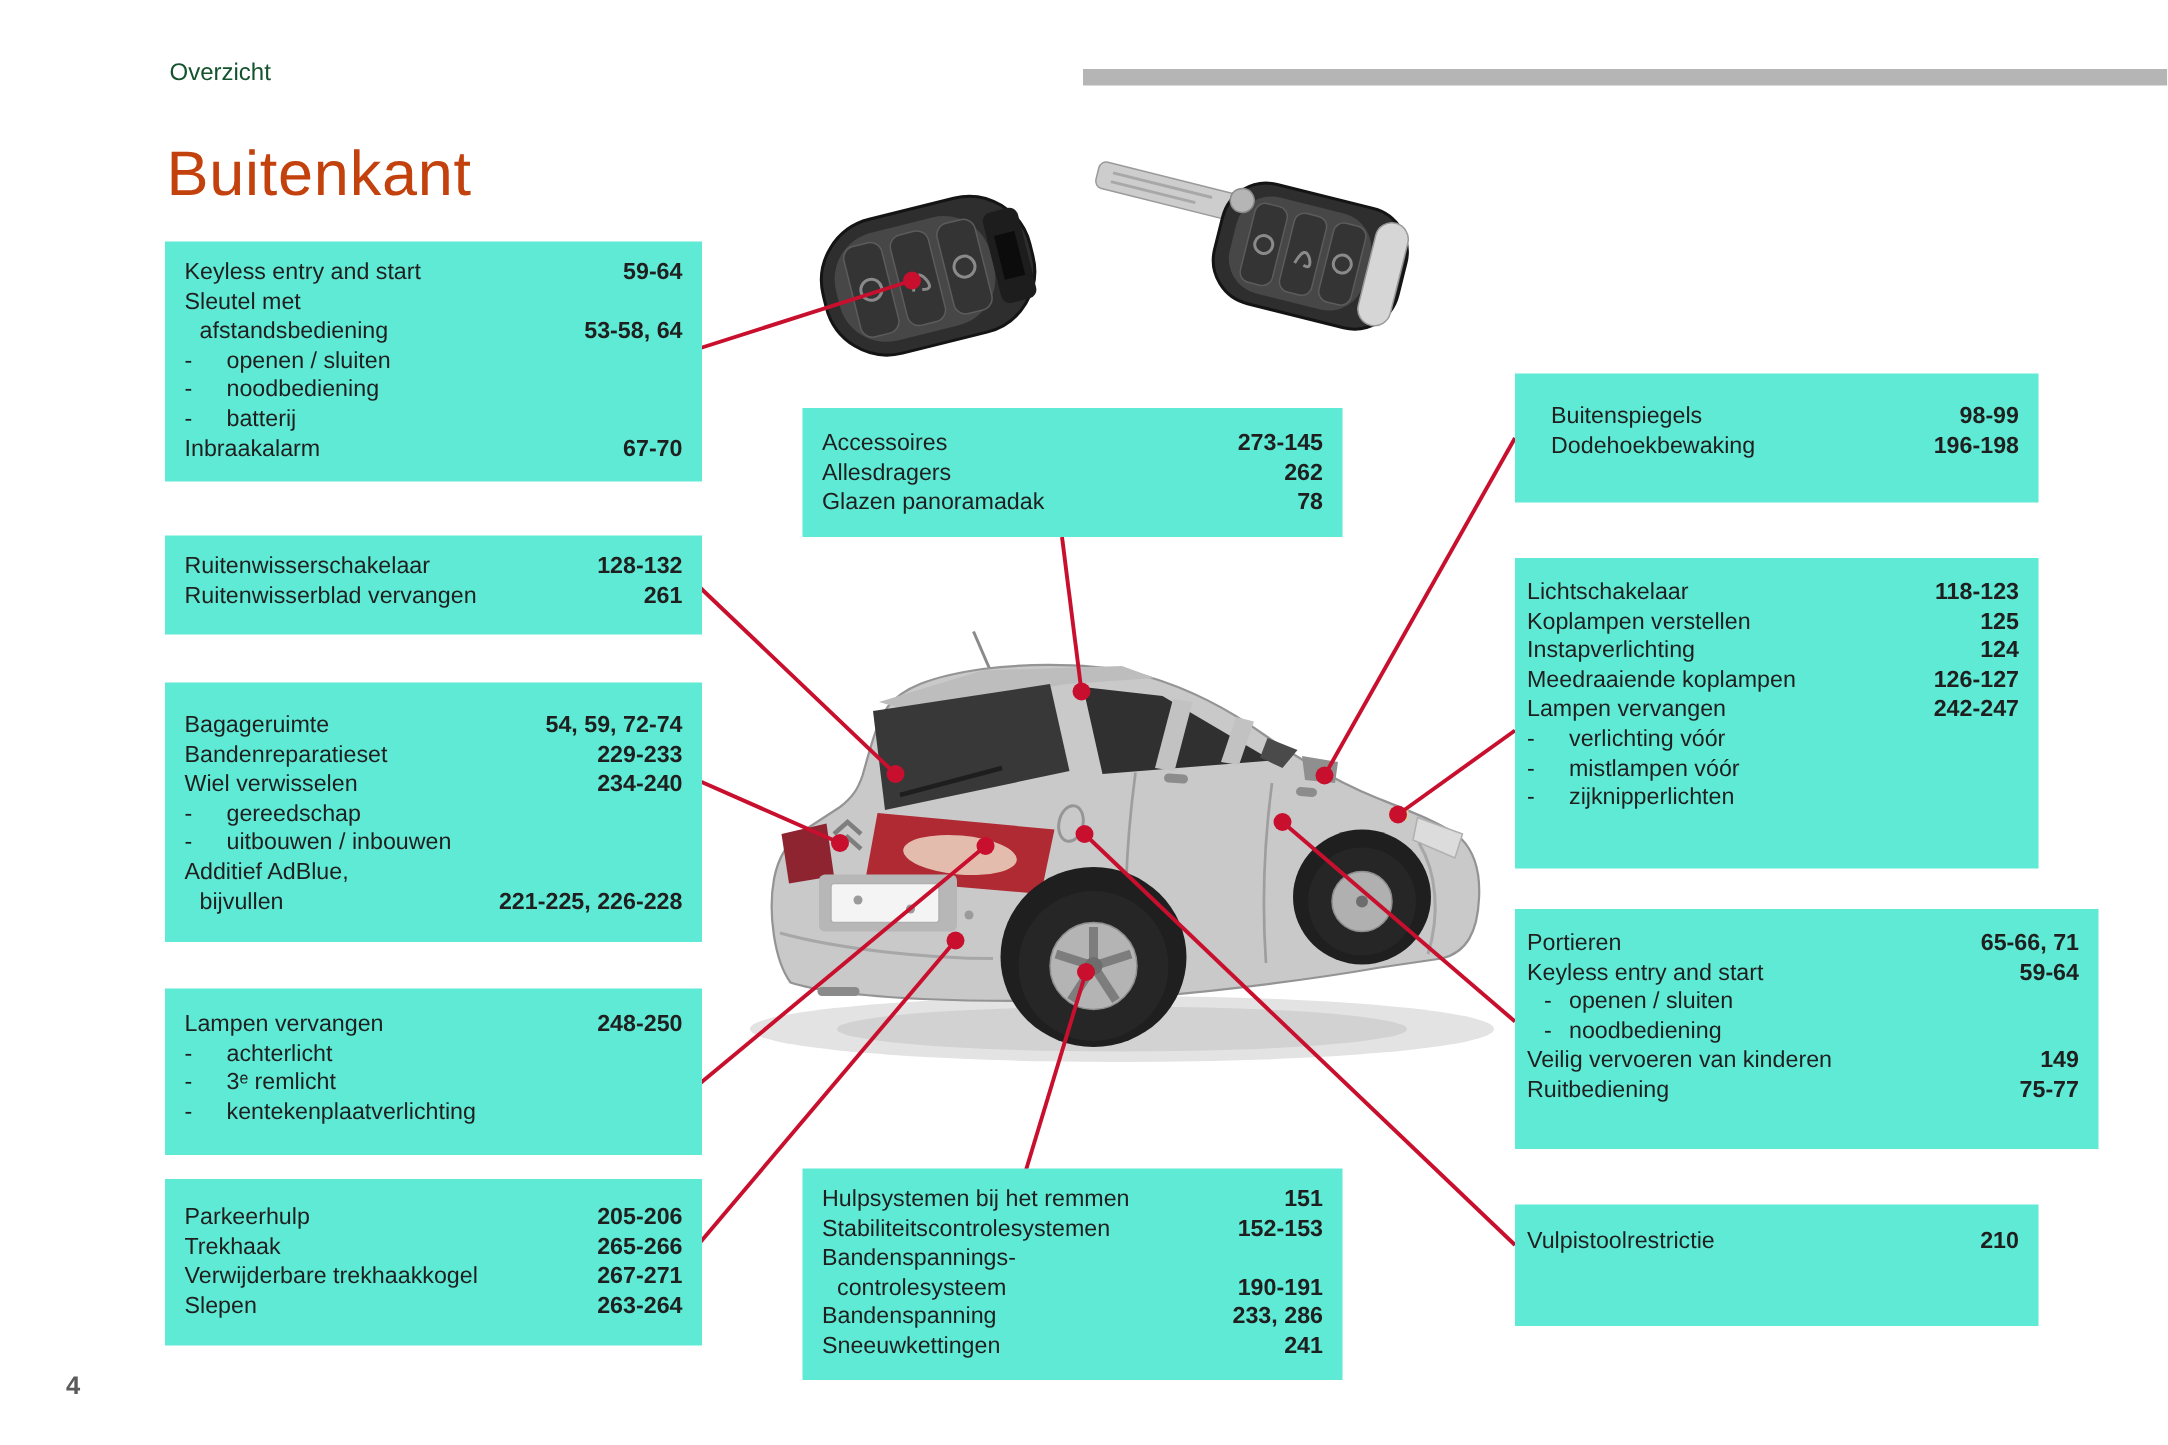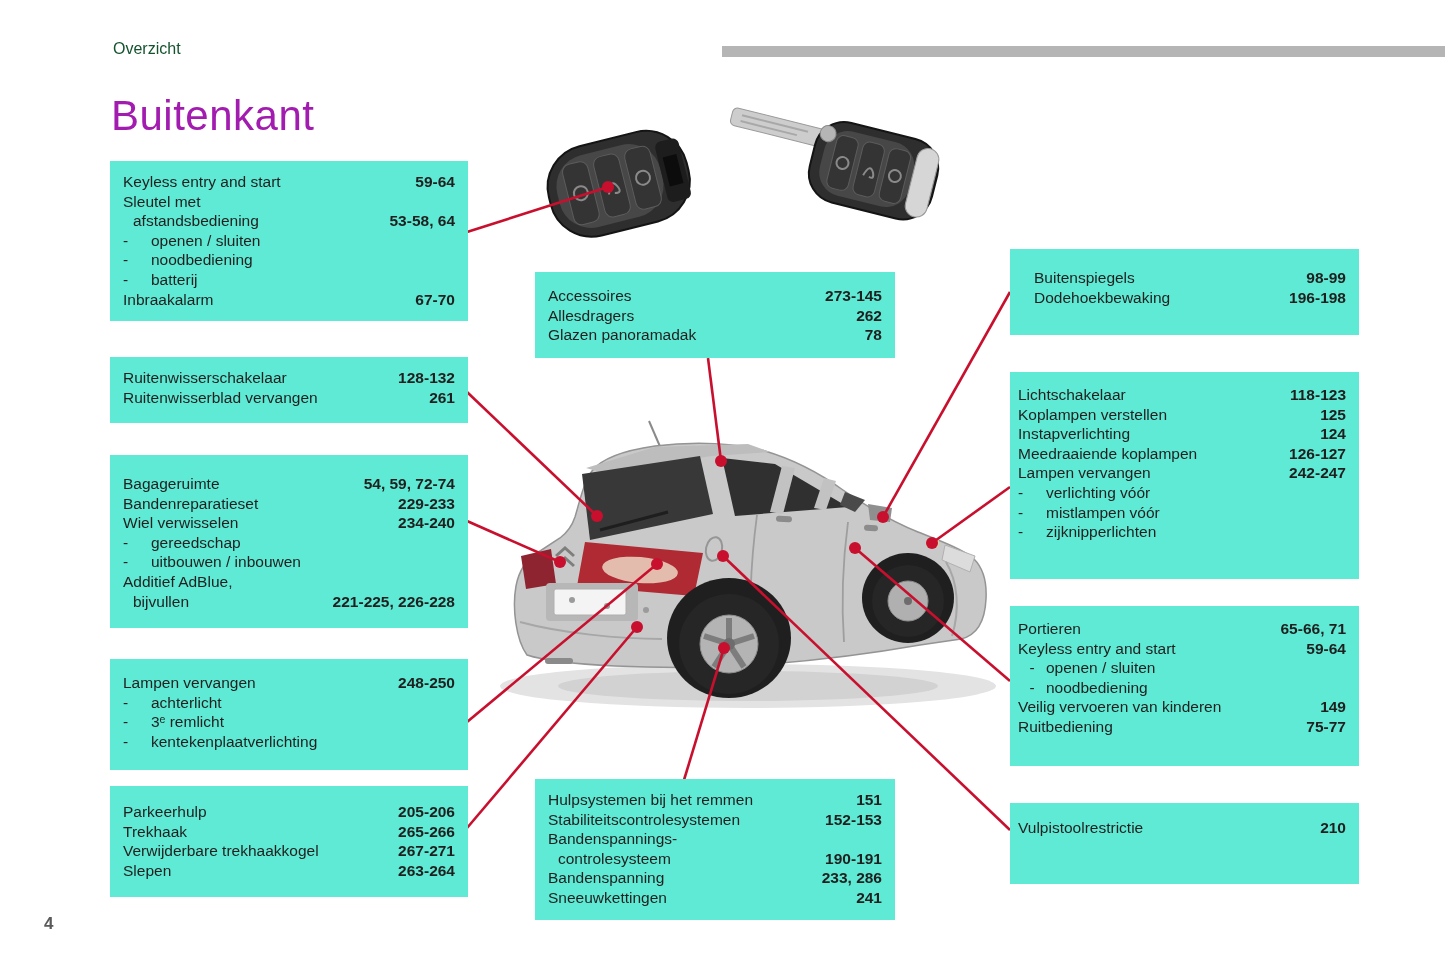--- a/index.html
+++ b/index.html
@@ -1,21 +1,21 @@
 <!DOCTYPE html>
 <html><head>
 <meta charset="utf-8">
 <style>
   html,body{margin:0;padding:0;background:#ffffff;}
   body{font-family:"Liberation Sans","DejaVu Sans",sans-serif;color:#1f1f1f;}
   .page{position:relative;width:1445px;height:963px;background:#ffffff;overflow:hidden;}
 
   .section-header{position:absolute;left:113px;top:40px;font-size:16px;color:#14532d;}
   .header-bar{position:absolute;left:722px;top:46px;width:723px;height:11px;background:#b5b5b5;}
-  .page-title{position:absolute;left:111px;top:92px;margin:0;font-size:42px;font-weight:400;color:#a21caf;letter-spacing:.5px;}
+  .page-title{position:absolute;left:111px;top:92px;margin:0;font-size:42px;font-weight:400;color:#c2410c;letter-spacing:.5px;}
   .page-number{position:absolute;left:44px;top:914px;font-size:17px;font-weight:bold;color:#5a5a5a;}
 
   svg.diagram{position:absolute;left:0;top:0;z-index:1;}
 
   .callout{position:absolute;background:#5eead4;padding:11px 13px 12px 13px;box-sizing:border-box;z-index:2;
            font-size:15.5px;line-height:19.6px;}
   .row{display:flex;align-items:baseline;}
   .row .bullet{flex:0 0 28px;}
   .row.indent{padding-left:10px;gap:17px;}
   .row .lab{white-space:nowrap;}
@@ -26,21 +26,21 @@
   #box-wipers    {left:110px;top:357px;width:358px;min-height:66px;}
   #box-boot      {left:110px;top:455px;width:358px;min-height:173px;padding-top:19px;}
   #box-rearlamps {left:110px;top:659px;width:358px;min-height:111px;padding-top:14px;}
   #box-parking   {left:110px;top:786px;width:358px;min-height:111px;padding-top:16px;}
   
   #box-accessories{left:535px;top:272px;width:360px;min-height:86px;padding-top:14px;}
   #box-braking    {left:535px;top:779px;width:360px;min-height:136px;}
   
   #box-mirrors  {left:1010px;top:249px;width:349px;min-height:86px;padding-top:19px;padding-left:24px;}
   #box-lighting {left:1010px;top:372px;width:349px;min-height:207px;padding-top:13px;padding-left:8px;}
-  #box-doors    {left:1010px;top:606px;width:349px;min-height:160px;padding-top:13px;padding-left:8px;text-align:center;}
+  #box-doors    {left:1010px;top:606px;width:389px;min-height:160px;padding-top:13px;padding-left:8px;text-align:center;}
   #box-fuel     {left:1010px;top:803px;width:349px;min-height:81px;padding-top:15px;padding-left:8px;}
 </style>
 </head>
 <body>
 
 <div class="page">
 
   <span class="section-header">Overzicht</span>
   <div class="header-bar"></div>
   <h1 class="page-title">Buitenkant</h1>

